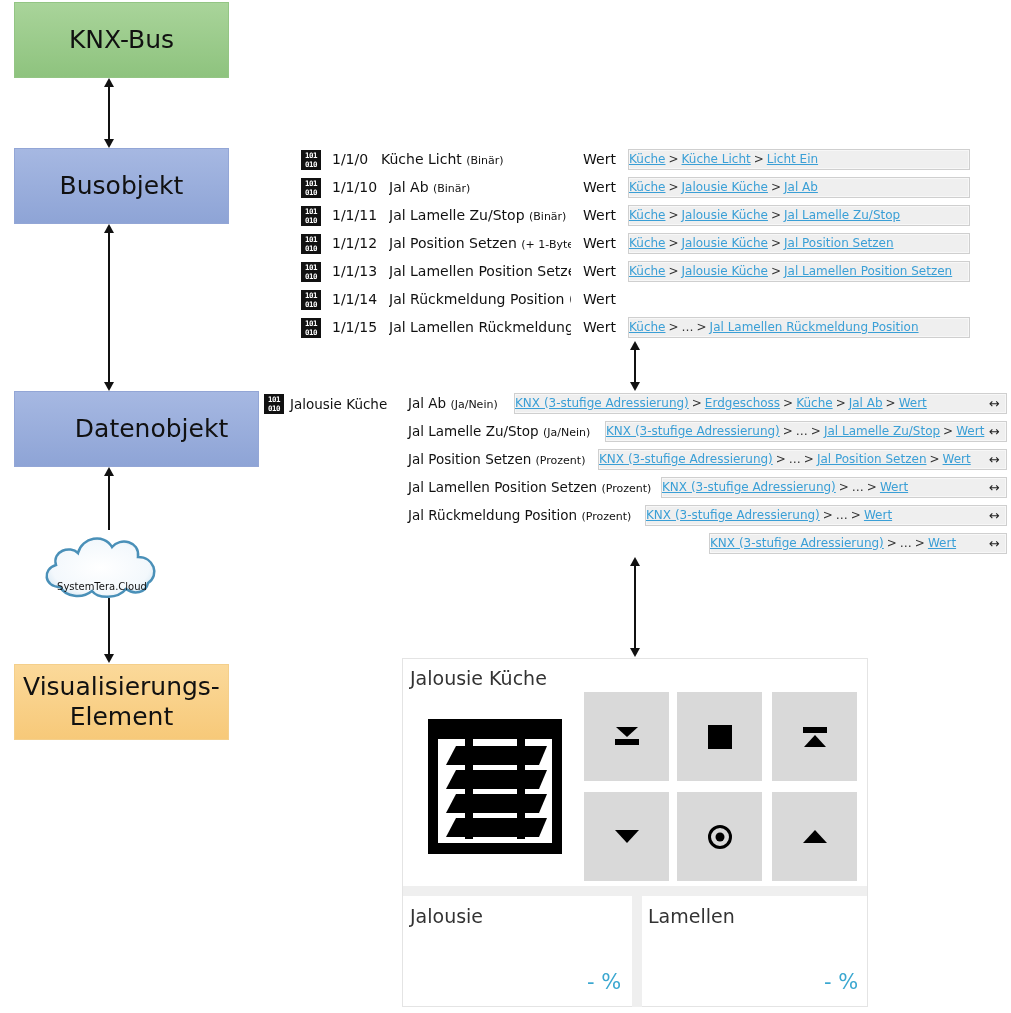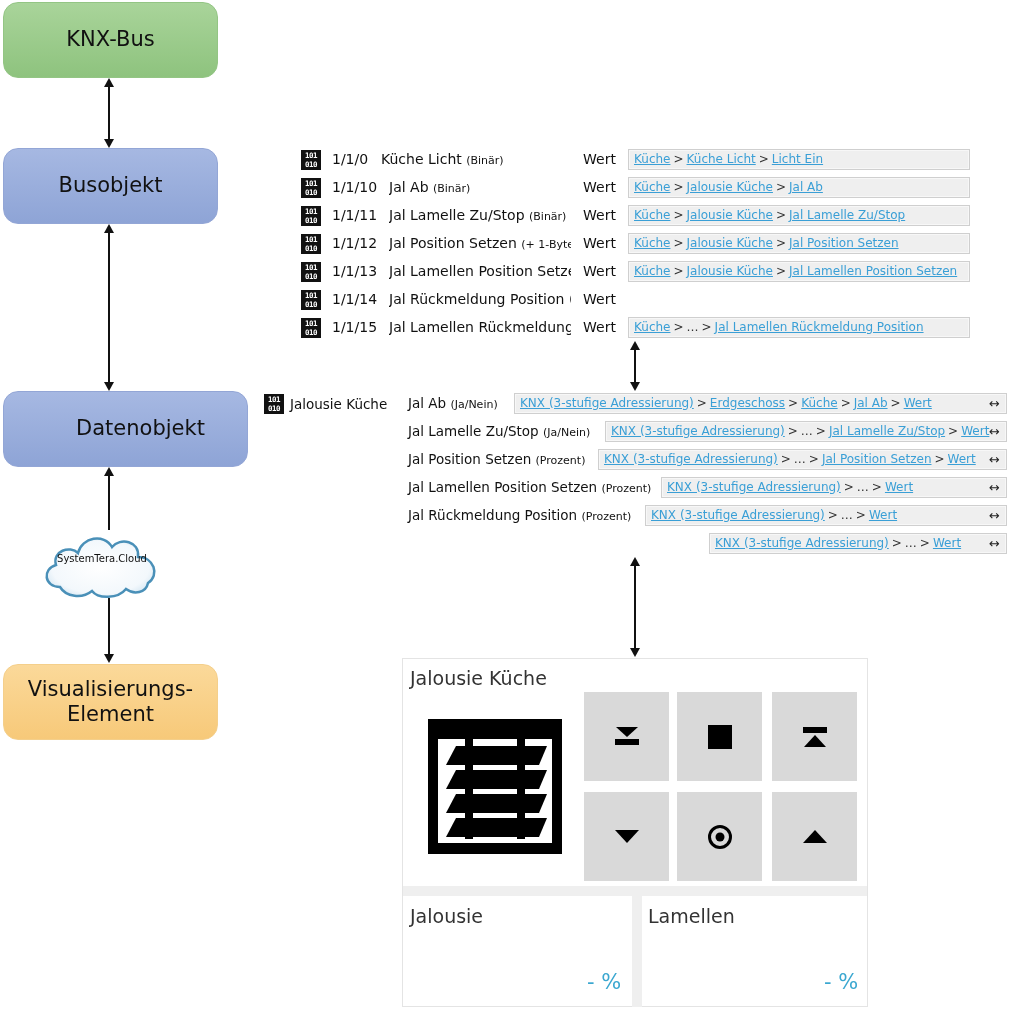--- a/index.html
+++ b/index.html
@@ -1,52 +1,52 @@
 <!DOCTYPE html>
 <html><head>
 <meta charset="utf-8">
 <style>
   html, body { margin: 0; padding: 0; background: #ffffff; }
   body { width: 1011px; height: 1013px; position: relative; overflow: hidden;
          font-family: "DejaVu Sans", "Liberation Sans", sans-serif; color: #111; }
   .abs { position: absolute; }
 
   
-  .flowbox { position: absolute; left: 3px; width: 213px; height: 74px; border-radius: 15px;
+  .flowbox { position: absolute; left: 14px; width: 213px; height: 74px; border-radius: 0;
              display: flex; align-items: center; justify-content: center; text-align: center;
-             font-size: 21px; color: #111; line-height: 1.2; }
+             font-size: 25px; color: #111; line-height: 1.2; }
   .box-green  { background: linear-gradient(#a9d49a, #8ec37e); border: 1px solid #93c584; }
   .box-blue   { background: linear-gradient(#a6b8e2, #8ea4d6); border: 1px solid #93a6d6; }
   .box-orange { background: linear-gradient(#fbd99a, #f7c979); border: 1px solid #f4cf8b; }
 
   .vline { position: absolute; width: 2px; background: #111; }
   .ahead-up { position: absolute; width: 0; height: 0; border-left: 5px solid transparent;
               border-right: 5px solid transparent; border-bottom: 9px solid #111; }
   .ahead-down { position: absolute; width: 0; height: 0; border-left: 5px solid transparent;
               border-right: 5px solid transparent; border-top: 9px solid #111; }
 
   
   .cloud { position: absolute; left: 38px; top: 525px; width: 128px; height: 75px; }
-  .cloud-label { position: absolute; left: 38px; top: 553px; width: 128px; text-align: center;
+  .cloud-label { position: absolute; left: 38px; top: 581px; width: 128px; text-align: center;
                  font-size: 10px; color: #111; }
 
   
   .bin-icon { display: inline-block; width: 20px; height: 20px; background: #111; color: #fff;
               font-family: "DejaVu Sans Mono", monospace; font-size: 7.5px; line-height: 9px;
               text-align: center; font-weight: bold; padding-top: 1px; box-sizing: border-box;
               letter-spacing: -0.5px; }
   .busrow { position: absolute; left: 301px; height: 22px; width: 670px; }
   .busrow .bin-icon { position: absolute; left: 0; top: 1px; }
   .busrow .addr { position: absolute; left: 31px; top: 2px; font-size: 14px; }
   .busrow .name { position: absolute; top: 2px; font-size: 14px; white-space: nowrap; overflow: hidden; }
   .busrow .name .type { font-size: 11px; }
   .busrow .wert { position: absolute; left: 282px; top: 2px; font-size: 14px; }
   .pathbox { position: absolute; background: #efefef; border: 1px solid #cfcfcf;
              box-shadow: inset 0 0 0 1px #f7f7f7; height: 21px; box-sizing: border-box;
-             font-size: 12px; line-height: 19px; padding-left: 5px; white-space: nowrap; overflow: hidden; color: #333; }
+             font-size: 12px; line-height: 19px; white-space: nowrap; overflow: hidden; color: #333; }
   .lnk { color: #3a9fd6; text-decoration: underline; }
   .sep { color: #333; margin: 0 3px; }
   .busrow .pathbox { left: 327px; top: 0; width: 342px; }
 
   
   .dorow { position: absolute; height: 22px; }
   .dorow .dname { position: absolute; top: 2px; font-size: 13.5px; white-space: nowrap; }
   .dorow .dname .type { font-size: 11px; }
   .dorow .pathbox { top: 0; }
   .dorow .swap { position: absolute; right: 6px; top: 0; font-size: 13px; color: #222; }

